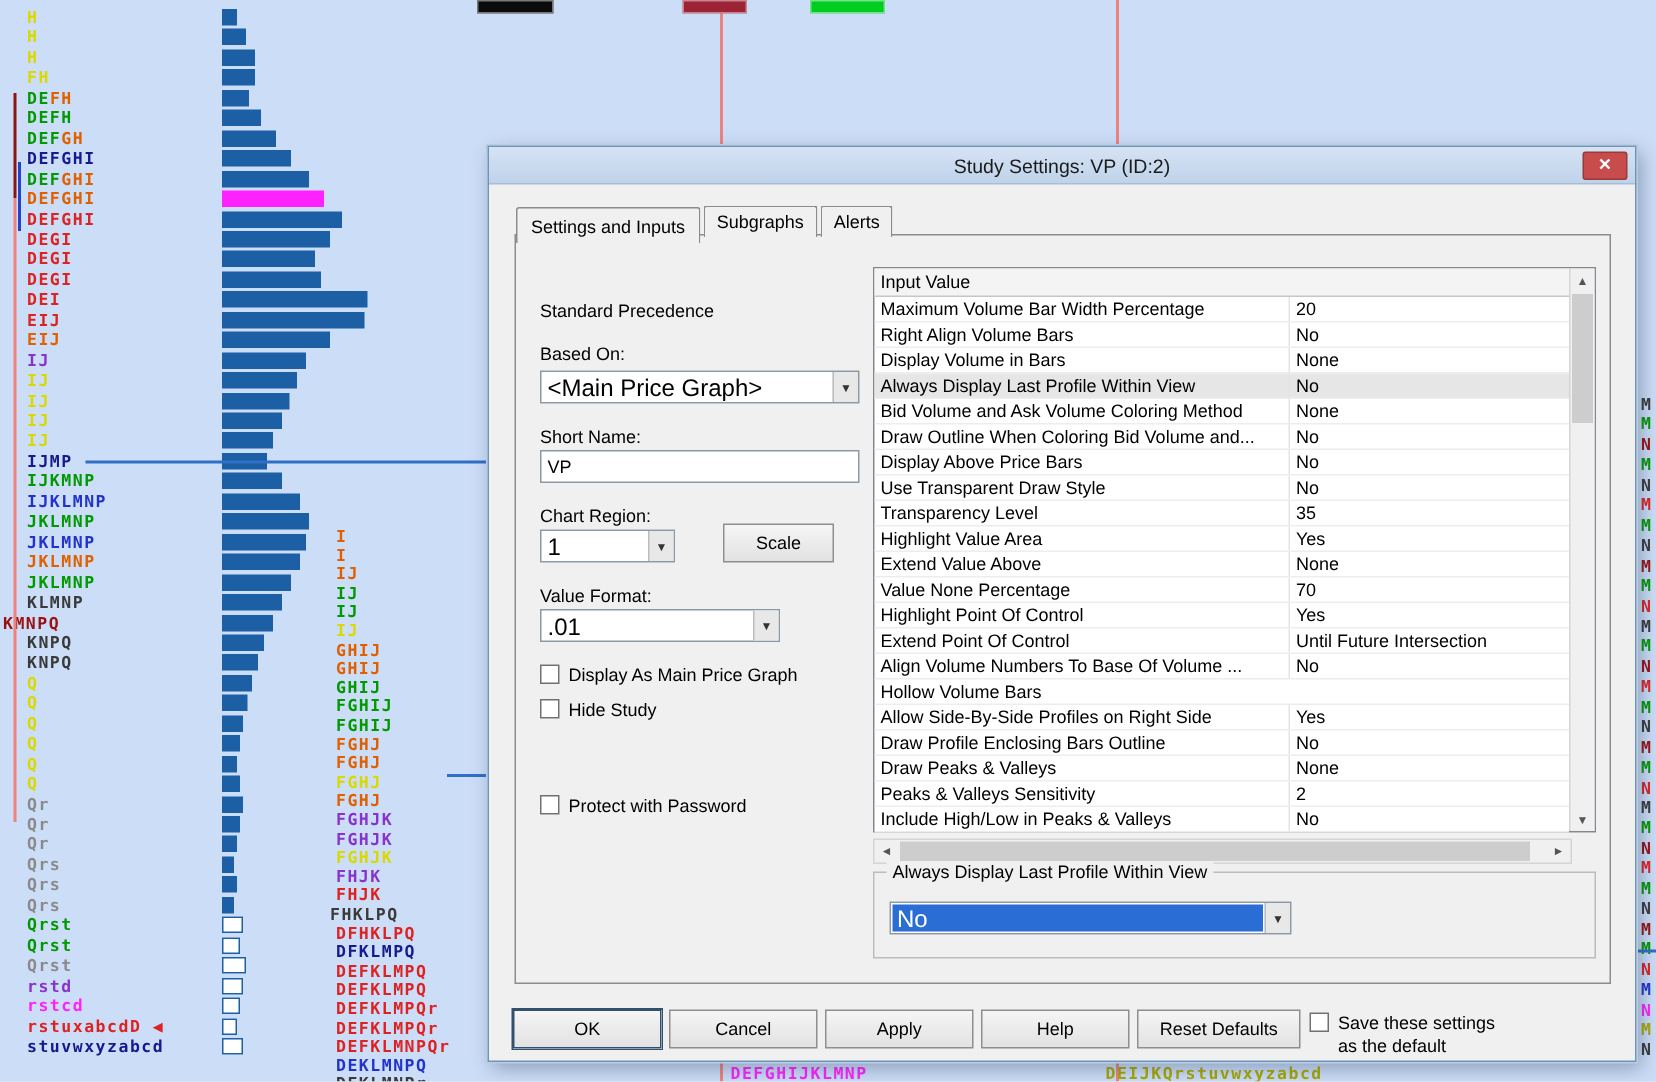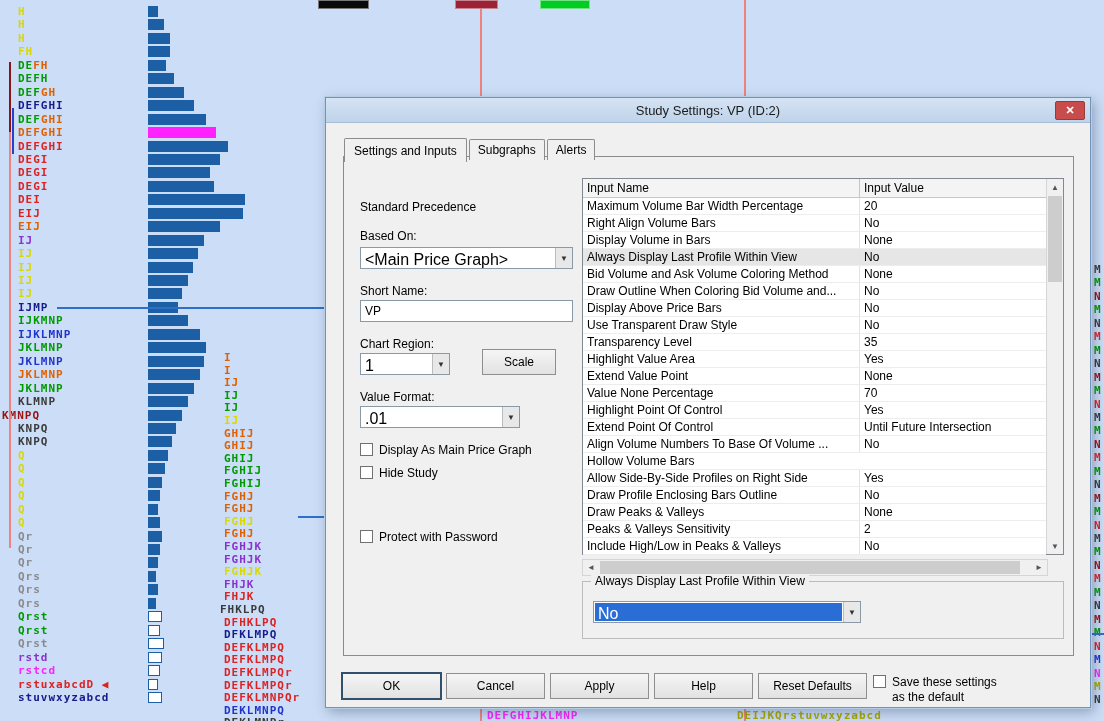--- a/index.html
+++ b/index.html
@@ -19,21 +19,21 @@
   .botrow{position:absolute;font:bold 11px "DejaVu Sans Mono",monospace;letter-spacing:1px;white-space:pre}
 
   
   .dialog{position:absolute;left:325px;top:97px;width:766px;height:611px;background:#f0f0f0;
           border:1px solid #6f94b8;box-shadow:0 0 0 1px #b7cde4,3px 4px 12px rgba(40,60,90,.4);
           z-index:10;font-size:12px}
   .titlebar{position:relative;height:25px;background:linear-gradient(#d6e3f4,#bed3ea);
             border-bottom:1px solid #a8bed6;text-align:center;line-height:25px;font-size:13px;color:#1b1b1b}
   .closebtn{position:absolute;right:5px;top:3px;width:30px;height:19px;background:#c84c4c;border:1px solid #963a3a;
             border-radius:2px;color:#fff;text-align:center;line-height:17px;font-size:11px;font-weight:bold;cursor:pointer}
-  .tabs{position:absolute;left:18px;top:38px;display:flex;align-items:center;z-index:3}
+  .tabs{position:absolute;left:18px;top:38px;display:flex;align-items:flex-start;z-index:3}
   .tab{padding:3px 8px;background:#f0f0f0;border:1px solid #8c8c8c;border-bottom:none;border-radius:2px 2px 0 0;
        margin-right:2px;font-size:12px;cursor:pointer;position:relative;top:1px}
   .tab.active{padding:5px 9px 4px;background:#f0f0f0;top:2px;z-index:4}
   .page{position:absolute;left:17px;top:58px;width:731px;height:500px;border:1px solid #8c8c8c;background:#f0f0f0}
   .lbl{position:absolute;font-size:12px;color:#000;white-space:nowrap}
   .combo{position:absolute;height:22px;background:#fff;border:1px solid #8b98a5;display:flex;align-items:stretch;cursor:pointer}
   .combo-text{flex:1;padding:3px 4px;font-size:16px;white-space:nowrap;overflow:hidden}
   .combo-arrow{width:17px;background:#e8e8e8;border-left:1px solid #bcbcbc;display:flex;align-items:center;justify-content:center;font-size:8px;color:#333}
   .tinput{position:absolute;height:22px;background:#fff;border:1px solid #8b98a5;font:12px "Liberation Sans",sans-serif;padding:0 4px}
   .wbtn{height:26px;background:linear-gradient(#f5f5f5,#e2e2e2);border:1px solid #8e8e8e;font:12px "Liberation Sans",sans-serif;cursor:pointer}
@@ -293,21 +293,20 @@
     <button class="wbtn" id="scalebtn">Scale</button>
 
     <div class="lbl" style="left:16px;top:233px">Value Format:</div>
     <div class="combo" style="left:16px;top:249px;width:160px">
       <span class="combo-text">.01</span>
       <span class="combo-arrow">▼</span>
     </div>
 
     <div class="table">
       <div class="thead">
-        <div class="th th1">Input Name</div>
         <div class="th th2">Input Value</div>
       </div>
       <div class="tbody" id="table-body">
           <div class="trow">
             <div class="tc1">Maximum Volume Bar Width Percentage</div>
             <div class="tc2">20</div>
           </div>
           <div class="trow">
             <div class="tc1">Right Align Volume Bars</div>
             <div class="tc2">No</div>
@@ -338,21 +337,21 @@
           </div>
           <div class="trow">
             <div class="tc1">Transparency Level</div>
             <div class="tc2">35</div>
           </div>
           <div class="trow">
             <div class="tc1">Highlight Value Area</div>
             <div class="tc2">Yes</div>
           </div>
           <div class="trow">
-            <div class="tc1">Extend Value Point</div>
+            <div class="tc1">Extend Value Above</div>
             <div class="tc2">None</div>
           </div>
           <div class="trow">
             <div class="tc1">Value None Percentage</div>
             <div class="tc2">70</div>
           </div>
           <div class="trow">
             <div class="tc1">Highlight Point Of Control</div>
             <div class="tc2">Yes</div>
           </div>

